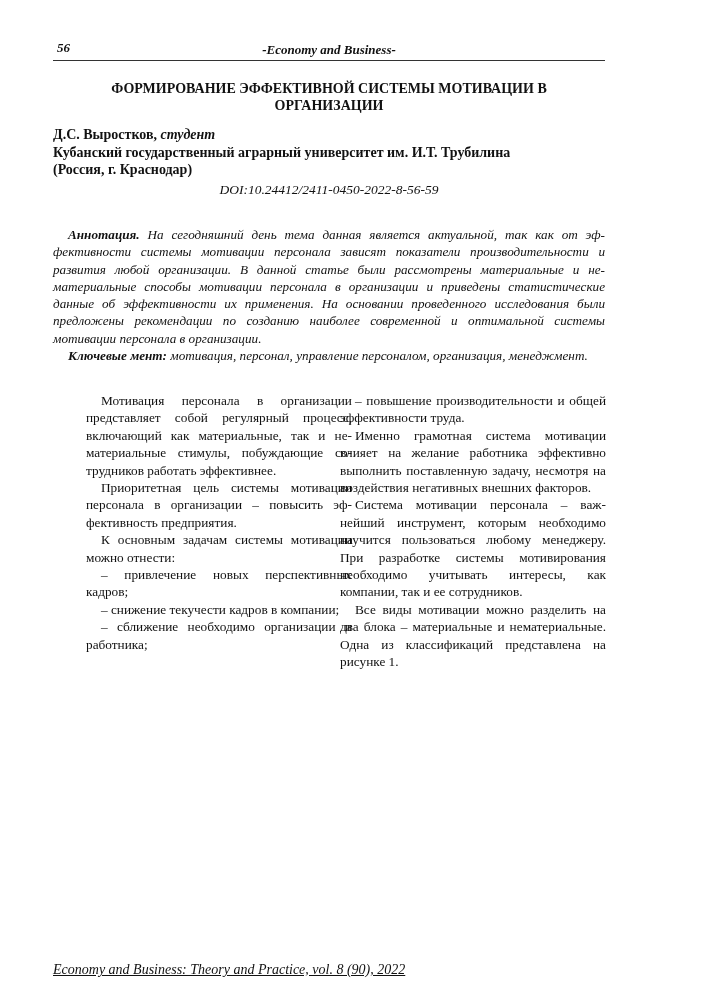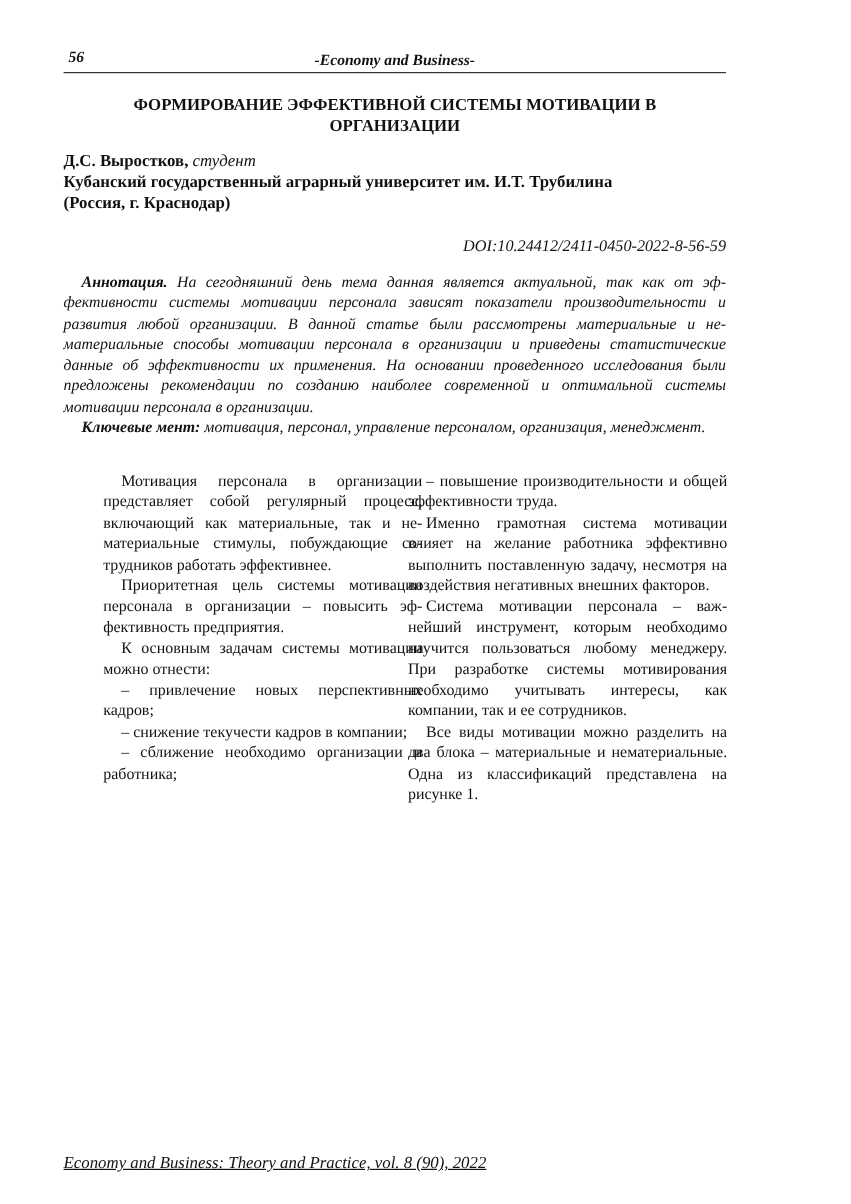--- a/index.html
+++ b/index.html
@@ -20,23 +20,23 @@
     left: 53px; width: 552px; top: 60px; height: 0;
     border-top: 1.5px solid #333333;
   }
   .title {
     left: 53px; width: 552px; top: 80px; text-align: center;
     font-size: 14px; font-weight: bold; line-height: 17px;
   }
   .author-block {
     left: 53px; top: 126px; font-size: 14px; line-height: 17.5px; font-weight: bold;
   }
-  .author-block .role { font-weight: normal; font-style: italic; text-align: center; }
+  .author-block .role { font-weight: bold; font-style: italic; text-align: center; }
   .doi {
-    left: 53px; width: 552px; top: 197px; text-align: right;
+    left: 53px; width: 552px; top: 182px; text-align: center;
     font-size: 13.5px; font-style: italic;
   }
   .abstract {
     left: 53px; width: 552px; top: 226px;
     font-size: 13.2px; line-height: 17.3px; font-style: italic; text-align: justify;
     hyphens: manual;
   }
   .abstract p { margin: 0; text-indent: 15px; }
   .abstract .lead { font-weight: bold; }
   .column {

